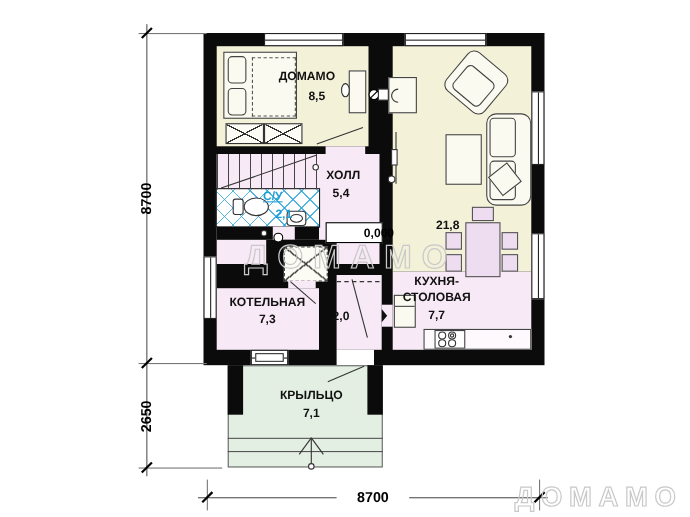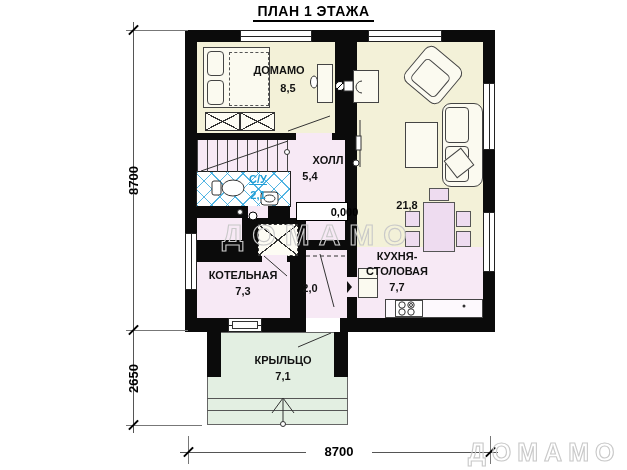--- a/index.html
+++ b/index.html
@@ -37,23 +37,20 @@
   .title{position:absolute;left:0;right:0;top:2px;text-align:center;}
   .title span{display:inline-block;font-size:14px;font-weight:bold;color:#000;
       border-bottom:2px solid #000;padding:0 4px 1px 4px;letter-spacing:.5px;}
   .blue{color:#1f9ed6;}
 </style>
 </head>
 <body>
 
 <div id="stage">
 
-  <div class="title">
-    <span>ПЛАН 1 ЭТАЖА</span>
-  </div>
 
   <div class="wall" style="left:185px;top:30px;width:310px;height:302px;"></div>
 
   <div class="room cream" style="left:197px;top:42px;width:138px;height:91px;"></div>
   <div class="room cream" style="left:357px;top:42px;width:126px;height:205px;"></div>
   <div class="room pink" style="left:197px;top:140px;width:148px;height:100px;"></div>
   <div class="room pink" style="left:296px;top:133px;width:36px;height:7px;"></div>
   <div class="room tiles" style="left:197px;top:172px;width:93px;height:34px;outline:1px solid #222;"></div>
   <div class="wall" style="left:197px;top:206px;width:93px;height:12px;"></div>
   <div class="room pink" style="left:248px;top:206px;width:20px;height:12px;"></div>
@@ -150,23 +147,23 @@
     <circle cx="411" cy="312" r="3.2" fill="none" stroke="#333"></circle>
     <circle cx="464" cy="306" r="1.5" fill="#333"></circle>
   </svg>
 
   <div class="abs" style="left:296px;top:202px;width:52px;height:19px;background:#fff;border:1px solid #000;box-sizing:border-box;display:flex;align-items:center;justify-content:center;padding-left:45px;">
     <span style="font-size:11px;font-weight:bold;">0,000</span>
   </div>
 
   <div class="lbl" style="left:239px;top:64px;width:80px;">ДОМАМО</div>
   <div class="lbl" style="left:268px;top:82px;width:40px;">8,5</div>
-  <div class="lbl" style="left:287px;top:154px;width:50px;padding-left:16px;">ХОЛЛ</div>
+  <div class="lbl" style="left:287px;top:154px;width:50px;">ХОЛЛ</div>
   <div class="lbl" style="left:290px;top:170px;width:40px;">5,4</div>
-  <div class="lbl blue" style="left:238px;top:173px;width:40px;text-decoration:underline;">С/У</div>
+  <div class="lbl blue" style="left:228px;top:173px;width:40px;text-decoration:underline;">С/У</div>
   <div class="lbl blue" style="left:238px;top:189px;width:40px;">2,1</div>
   <div class="lbl" style="left:383px;top:199px;width:48px;">21,8</div>
   <div class="lbl" style="left:198px;top:269px;width:90px;">КОТЕЛЬНАЯ</div>
   <div class="lbl" style="left:223px;top:285px;width:40px;">7,3</div>
   <div class="lbl" style="left:295px;top:282px;width:30px;">2,0</div>
   <div class="lbl" style="left:357px;top:250px;width:80px;">КУХНЯ-</div>
   <div class="lbl" style="left:352px;top:265px;width:90px;">СТОЛОВАЯ</div>
   <div class="lbl" style="left:377px;top:281px;width:40px;">7,7</div>
   <div class="lbl" style="left:238px;top:354px;width:90px;">КРЫЛЬЦО</div>
   <div class="lbl" style="left:263px;top:370px;width:40px;text-align:center;">7,1</div>

